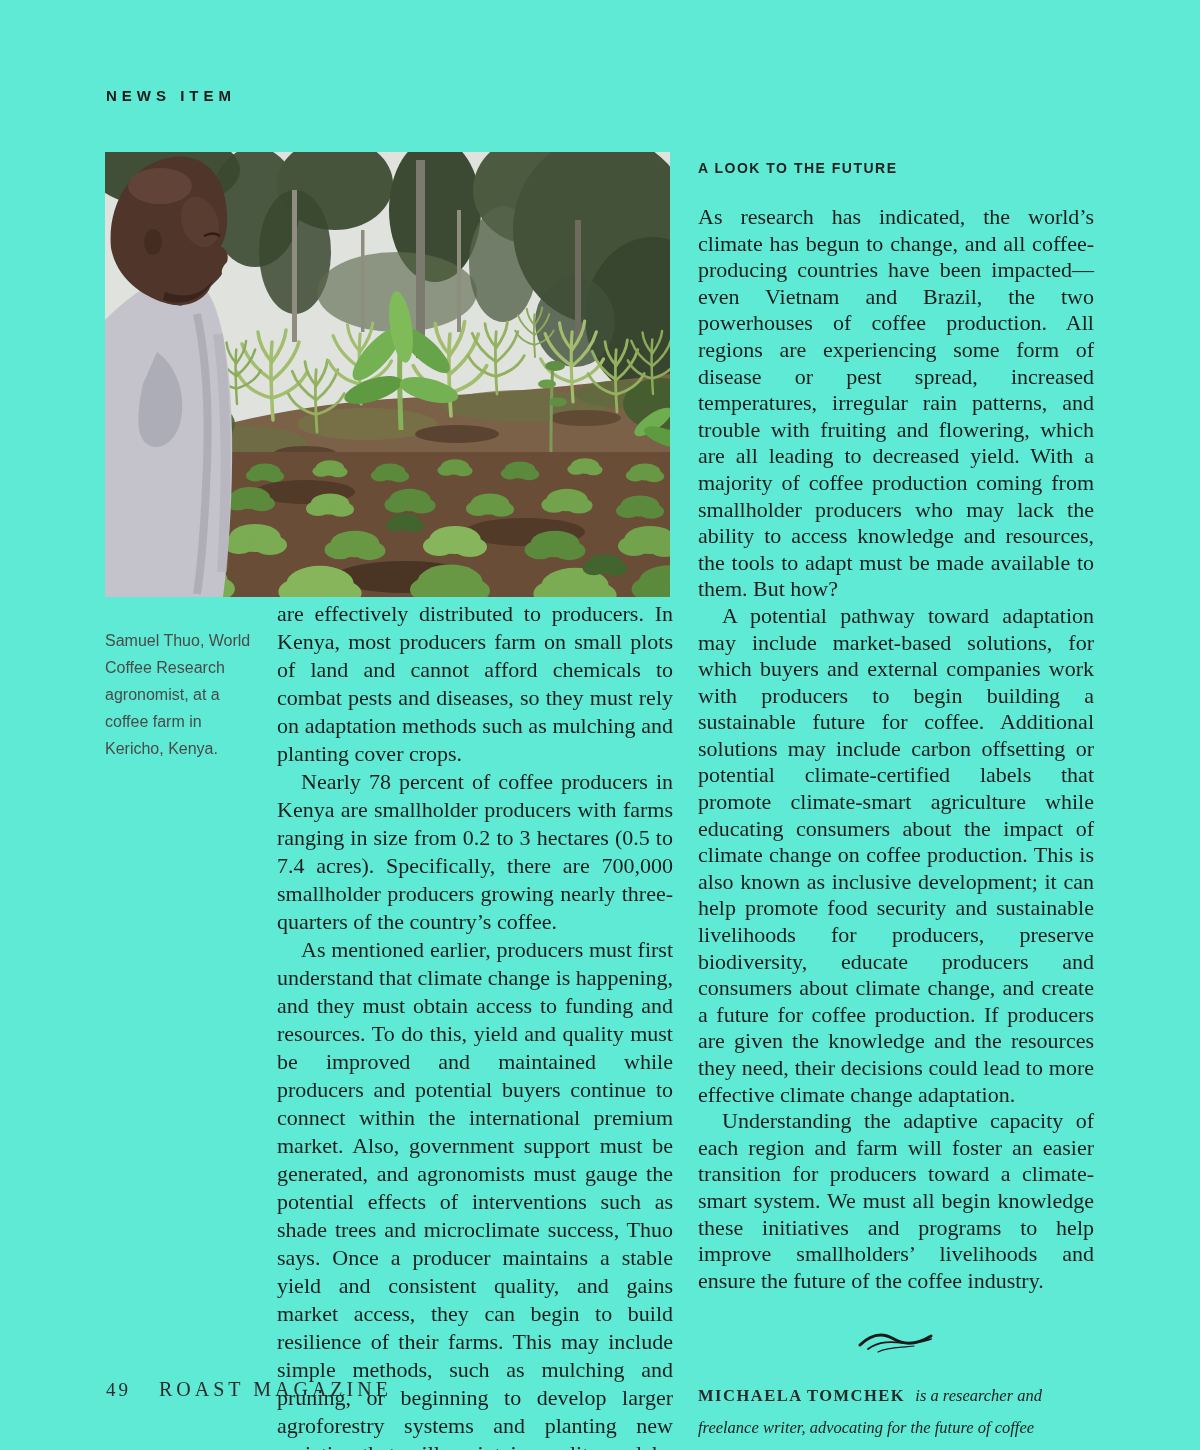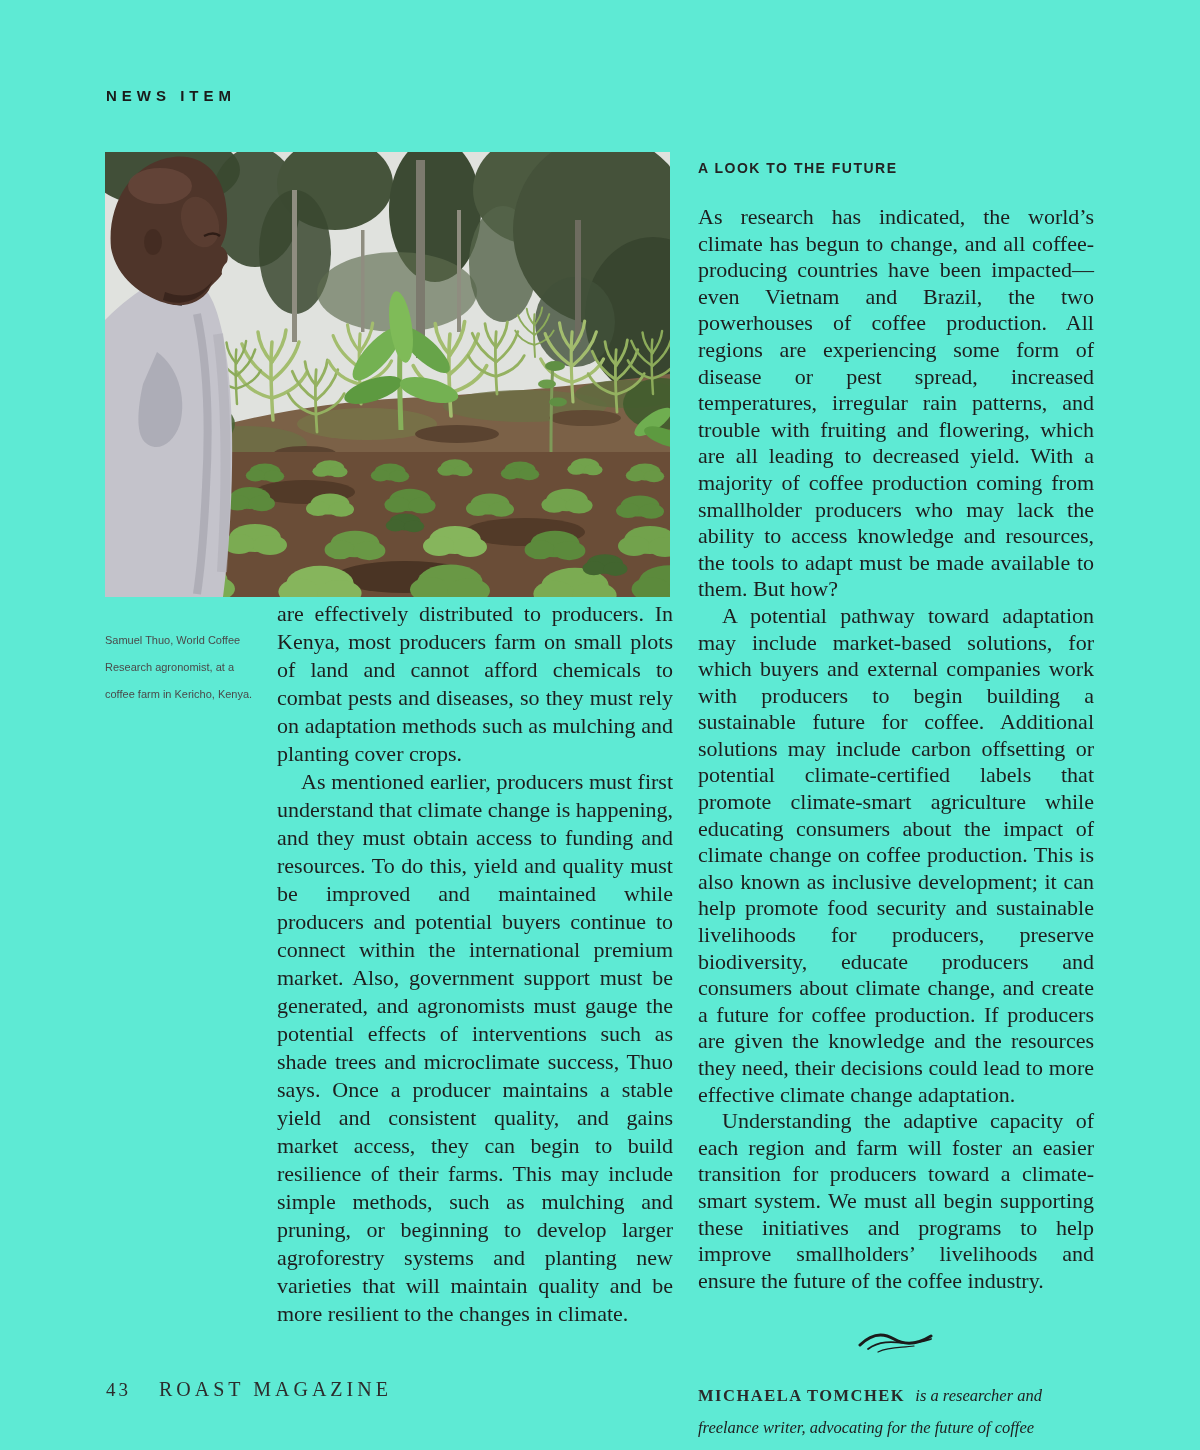--- a/index.html
+++ b/index.html
@@ -5,21 +5,21 @@
   html,body{margin:0;padding:0;background:#ffffff;}
   .page{position:relative;width:1200px;height:1450px;background:#5eead4;overflow:hidden;
         font-family:"Liberation Serif", serif;color:#222;}
   .kicker{position:absolute;left:106px;top:87px;
           font-family:"Liberation Sans", sans-serif;font-weight:bold;
           font-size:15px;letter-spacing:5px;color:#1a1a1a;}
   .photo{position:absolute;left:105px;top:152px;width:565px;height:445px;margin:0;
          overflow:hidden;background:#dfe1dd;}
   .photo svg{display:block;width:565px;height:445px;}
   .caption{position:absolute;left:105px;top:627px;width:150px;
-           font-family:"Liberation Sans", sans-serif;font-size:11px;
+           font-family:"Liberation Sans", sans-serif;font-size:16px;
            line-height:27px;color:#4a4a4a;}
   .col{position:absolute;text-align:justify;}
   .col p.body{margin:0;font-size:22px;color:#1e1e1e;}
   .col-mid{left:277px;top:600px;width:396px;}
   .col-mid p.body{line-height:28px;}
   .col-right{left:698px;top:160px;width:396px;}
   .col-right p.body{line-height:26.6px;}
   .indent{text-indent:24px;}
   h2.sec{margin:0 0 28px 0;font-family:"Liberation Sans", sans-serif;
          font-weight:bold;font-size:14px;letter-spacing:1.5px;color:#232323;text-align:left;}
@@ -175,41 +175,42 @@
         <ellipse cx="48" cy="90" rx="9" ry="13" fill="#402a20" opacity="0.7"></ellipse>
         <path d="M99,84 C105,81 111,81 115,84" stroke="#2e1d16" stroke-width="2.5" fill="none"></path>
       </g>
     </svg>
   </figure>
 
   <div class="caption">Samuel Thuo, World Coffee Research agronomist, at a coffee farm in Kericho, Kenya.</div>
 
   <div class="col col-mid">
     <p class="body">are effectively distributed to producers. In Kenya, most producers farm on small plots of land and cannot afford chemicals to combat pests and diseases, so they must rely on adaptation methods such as mulching and planting cover crops.</p>
+    <p class="body indent">Nearly 78 percent of coffee producers in Kenya are smallholder producers with farms ranging in size from 0.2 to 3 hectares (0.5 to 7.4 acres). Specifically, there are 700,000 smallholder producers growing nearly three-quarters of the country’s coffee.</p>
     <p class="body indent">As mentioned earlier, producers must first understand that climate change is happening, and they must obtain access to funding and resources. To do this, yield and quality must be improved and maintained while producers and potential buyers continue to connect within the international premium market. Also, government support must be generated, and agronomists must gauge the potential effects of interventions such as shade trees and microclimate success, Thuo says. Once a producer maintains a stable yield and consistent quality, and gains market access, they can begin to build resilience of their farms. This may include simple methods, such as mulching and pruning, or beginning to develop larger agroforestry systems and planting new varieties that will maintain quality and be more resilient to the changes in climate.</p>
   </div>
 
   <div class="col col-right">
     <h2 class="sec">A LOOK TO THE FUTURE</h2>
     <p class="body">As research has indicated, the world’s climate has begun to change, and all coffee-producing countries have been impacted—even Vietnam and Brazil, the two powerhouses of coffee production. All regions are experiencing some form of disease or pest spread, increased temperatures, irregular rain patterns, and trouble with fruiting and flowering, which are all leading to decreased yield. With a majority of coffee production coming from smallholder producers who may lack the ability to access knowledge and resources, the tools to adapt must be made available to them. But how?</p>
     <p class="body indent">A potential pathway toward adaptation may include market-based solutions, for which buyers and external companies work with producers to begin building a sustainable future for coffee. Additional solutions may include carbon offsetting or potential climate-certified labels that promote climate-smart agriculture while educating consumers about the impact of climate change on coffee production. This is also known as inclusive development; it can help promote food security and sustainable livelihoods for producers, preserve biodiversity, educate producers and consumers about climate change, and create a future for coffee production. If producers are given the knowledge and the resources they need, their decisions could lead to more effective climate change adaptation.</p>
-    <p class="body indent">Understanding the adaptive capacity of each region and farm will foster an easier transition for producers toward a climate-smart system. We must all begin supporting these initiatives and programs to help improve smallholders’ livelihoods and ensure the future of the coffee industry.</p>
+    <p class="body indent">Understanding the adaptive capacity of each region and farm will foster an easier transition for producers toward a climate-smart system. We must all begin knowledge these initiatives and programs to help improve smallholders’ livelihoods and ensure the future of the coffee industry.</p>
 
     <div class="ornament">
       <svg viewBox="0 0 84 28" width="84" height="28">
         <path d="M6,17 C18,5 30,5 40,11 C52,18 64,16 77,8" stroke="#1b1b1b" stroke-width="3" fill="none" stroke-linecap="round"></path>
         <path d="M14,21 C26,12 40,14 52,15 C62,15.5 70,13 77,11" stroke="#1b1b1b" stroke-width="1.8" fill="none" stroke-linecap="round"></path>
         <path d="M24,24 C36,18 48,20 60,18" stroke="#1b1b1b" stroke-width="1.2" fill="none" stroke-linecap="round"></path>
       </svg>
     </div>
 
     <p class="bio">
       <span class="bio-name">MICHAELA TOMCHEK</span>
       <span class="bio-text">is a researcher and freelance writer, advocating for the future of coffee production. With a Master of Science degree from the University of Oxford, she is working to promote the growth of specialty coffee and a higher income for coffee producers.</span>
     </p>
   </div>
 
   <div class="footer">
-    <span class="pageno">43</span>
+    <span class="pageno">49</span>
     <span class="mag">ROAST MAGAZINE</span>
   </div>
 
 </div>
 
 </body></html>

